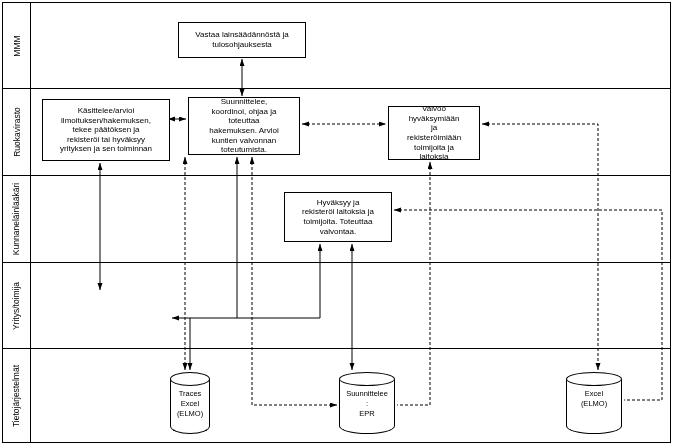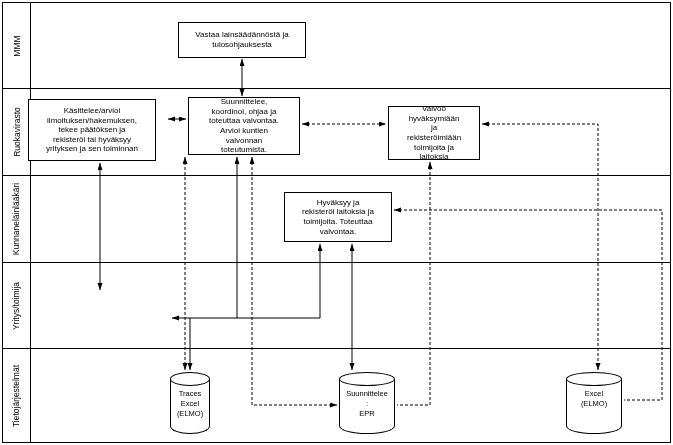--- a/index.html
+++ b/index.html
@@ -83,23 +83,23 @@
         <path d="M394,210 L662,210 L662,400 L624,400" marker-start="url(#ah)"></path>
         <path d="M185,157 L185,370" marker-start="url(#ah)" marker-end="url(#ah)"></path>
         <path d="M252,157 L252,405 L337,405" marker-start="url(#ah)" marker-end="url(#ah)"></path>
         <path d="M430,162 L430,405 L397,405" marker-start="url(#ah)"></path>
       </g>
     </g>
   </svg>
 
   <div class="pbox" style="left:178px;top:22px;width:128px;height:36px">Vastaa lainsäädännöstä ja tulosohjauksesta</div>
 
-  <div class="pbox" style="left:28px;top:99px;width:128px;height:62px">Käsittelee/arvioi ilmoituksen/hakemuksen, tekee päätöksen ja rekisteröi tai hyväksyy yrityksen ja sen toiminnan</div>
+  <div class="pbox" style="left:42px;top:99px;width:128px;height:62px">Käsittelee/arvioi ilmoituksen/hakemuksen, tekee päätöksen ja rekisteröi tai hyväksyy yrityksen ja sen toiminnan</div>
 
-  <div class="pbox" style="left:188px;top:97px;width:112px;height:58px">Suunnittelee, koordinoi, ohjaa ja toteuttaa valvontaa. Arvioi kuntien valvonnan toteutumista.</div>
+  <div class="pbox" style="left:188px;top:97px;width:112px;height:58px">Suunnittelee, koordinoi, ohjaa ja toteuttaa hakemuksen. Arvioi kuntien valvonnan toteutumista.</div>
 
   <div class="pbox" style="left:284px;top:192px;width:108px;height:50px">Hyväksyy ja rekisteröi laitoksia ja toimijoita. Toteuttaa valvontaa.</div>
 
   <div class="pbox" style="left:388px;top:106px;width:92px;height:54px">Valvoo hyväksymiään ja rekisteröimiään toimijoita ja laitoksia</div>
 
 
   <div class="cyl" style="left:170px;top:372px;width:40px;height:62px">
     <div class="cyl-body"></div>
     <div class="cyl-top"></div>
     <div class="cyl-label">Traces

